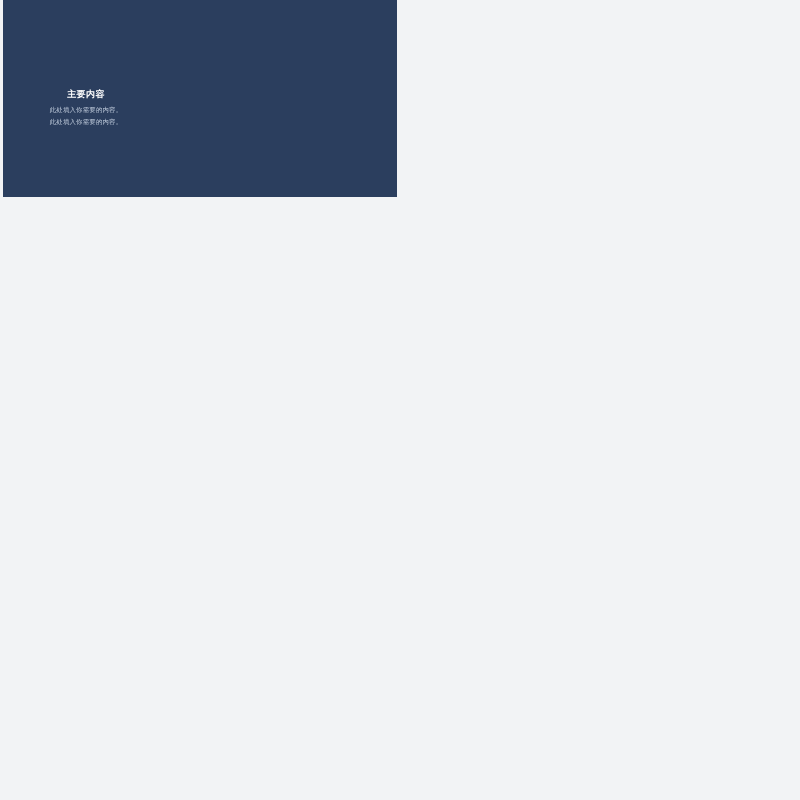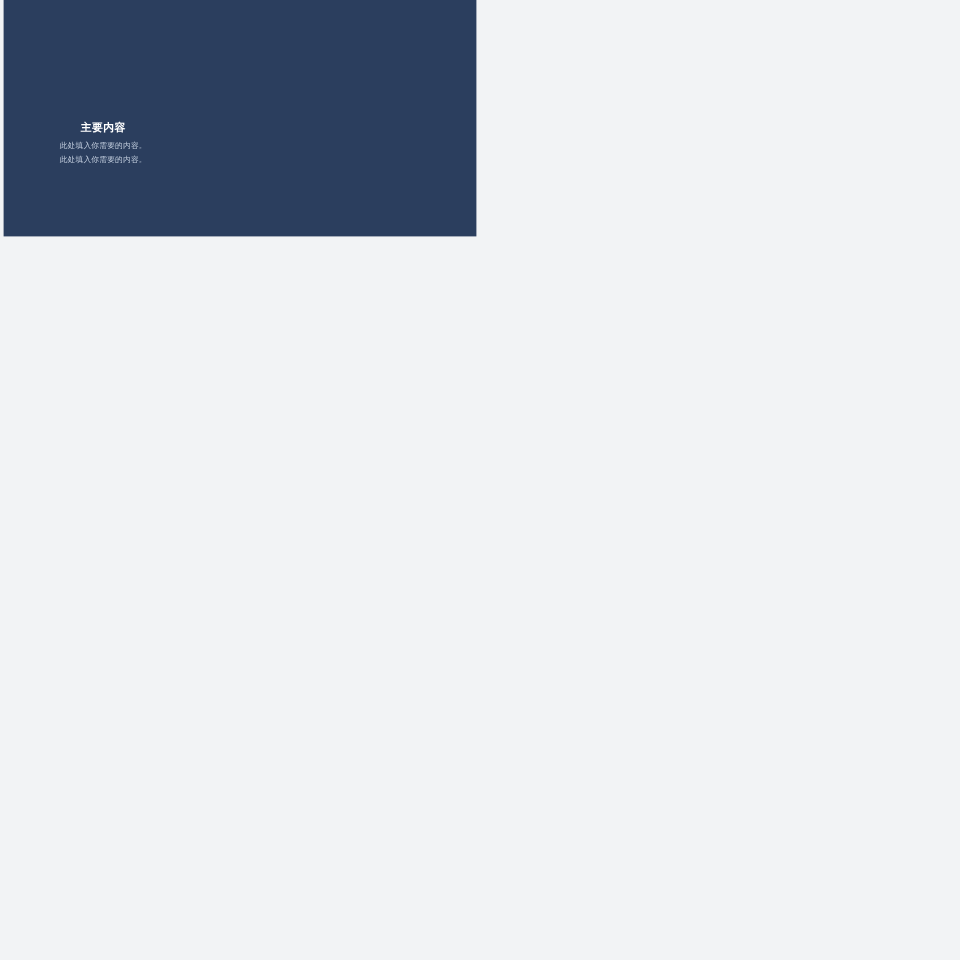--- a/index.html
+++ b/index.html
@@ -2,21 +2,21 @@
 <html><head>
 <meta charset="utf-8">
 <style>
   html,body{margin:0;padding:0;}
   body{width:800px;height:800px;background:#f2f3f5;font-family:"Liberation Sans",sans-serif;overflow:hidden;}
   .grid{position:relative;width:800px;height:800px;}
   .slide{position:absolute;width:394px;height:221px;background:#2b3e5e;overflow:hidden;}
   .orn{position:absolute;pointer-events:none;}
 
   
-  .s1-col{position:absolute;width:96px;text-align:center;margin-top:12px;}
+  .s1-col{position:absolute;width:96px;text-align:center;}
   .s1-t{font-size:9px;font-weight:bold;color:#ffffff;letter-spacing:.4px;}
   .s1-p{font-size:6.4px;color:#c5d0e0;line-height:11.6px;margin-top:3px;letter-spacing:.2px;}
 </style>
 </head>
 <body>
 
 <div class="grid">
 
   <div class="slide" style="left:3px;top:-24px">
     <svg class="orn" style="right:-14px;top:-6px" width="90" height="110" viewBox="0 0 90 110"></svg>

